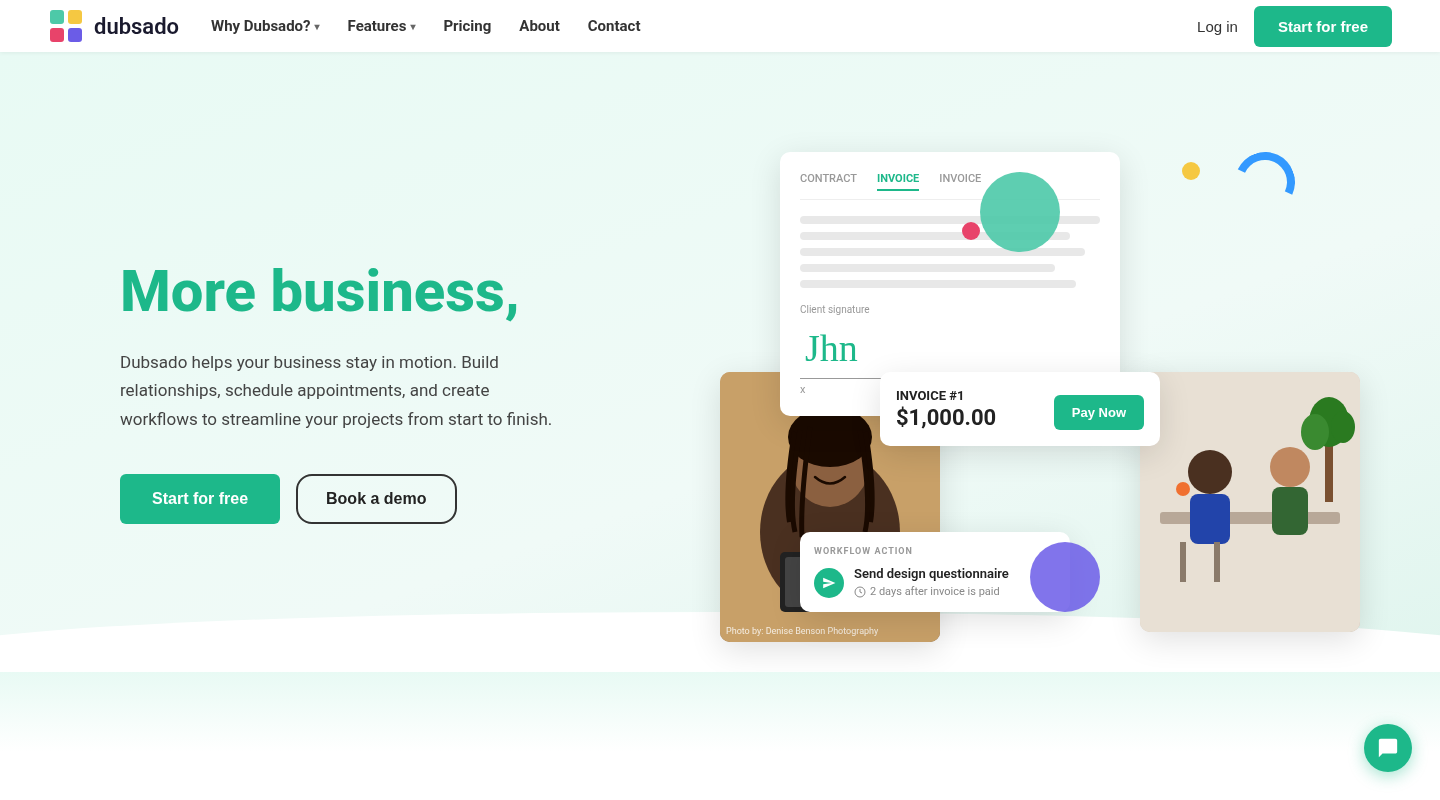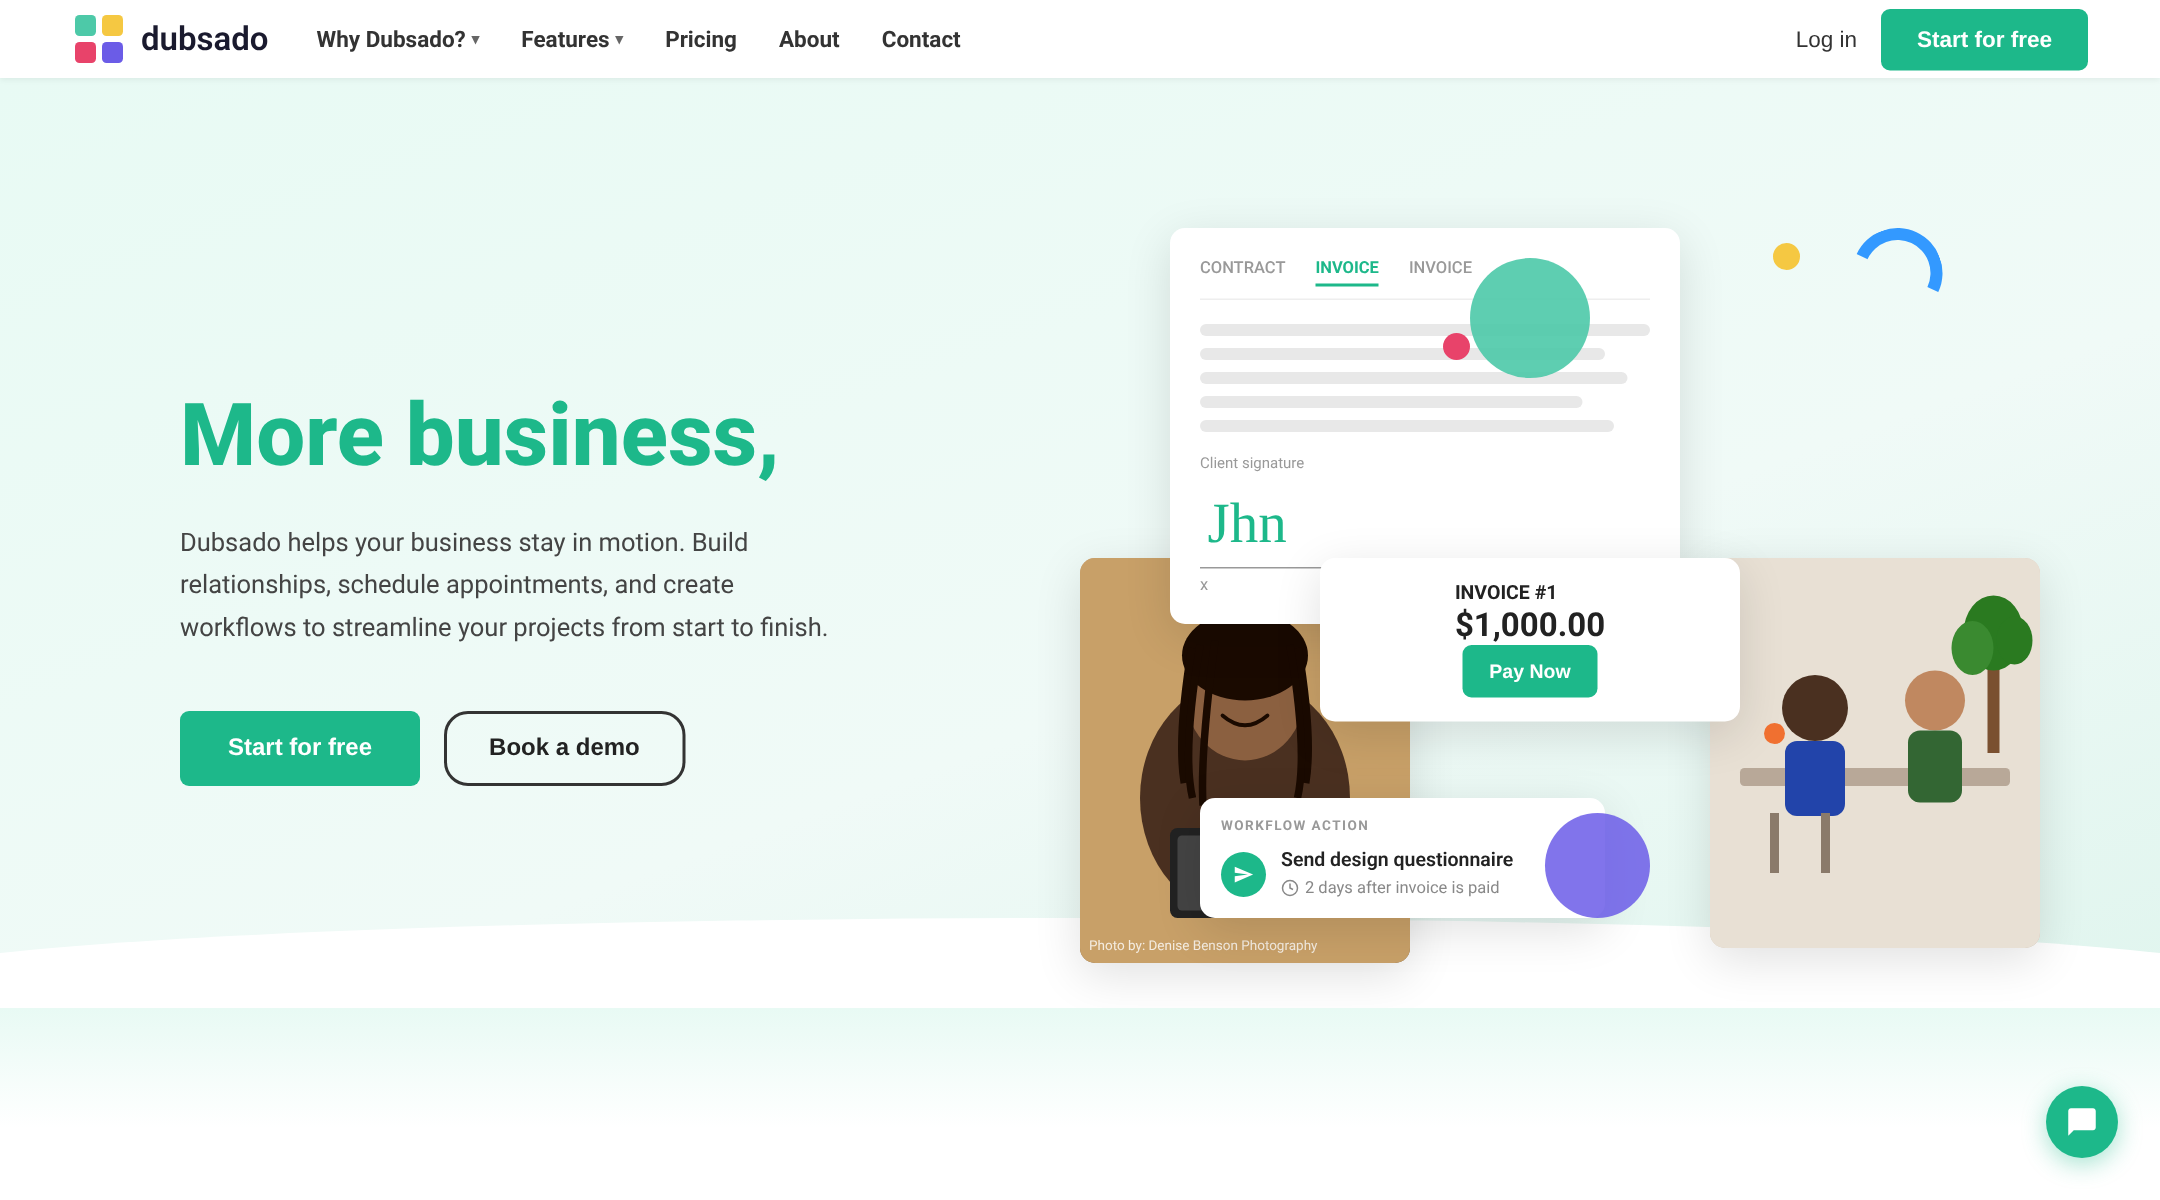--- a/index.html
+++ b/index.html
@@ -92,21 +92,21 @@
     .sig-label { font-size: 10px; color: #999; margin-bottom: 4px; }
     .signature {
       font-family: 'Brush Script MT', cursive; font-size: 32px; color: #1db88a;
       line-height: 1;
     }
     .sig-line { border-bottom: 1px solid #999; margin-top: 4px; }
 
     
     .invoice-card {
       width: 280px; top: 240px; left: 160px;
-      padding: 16px; z-index: 4; display: flex; align-items: center; justify-content: space-between; flex-direction: column;
+      padding: 16px; z-index: 4; display: flex; align-items: flex-end; justify-content: space-between;
     }
     .invoice-title { font-size: 13px; font-weight: 700; color: #222; margin-bottom: 2px; }
     .invoice-amount { font-size: 22px; font-weight: 700; color: #222; }
     .pay-btn {
       background: #1db88a; color: #fff; border: none; border-radius: 6px;
       padding: 10px 18px; font-size: 13px; font-weight: 700; cursor: pointer;
     }
 
     
     .workflow-card {

